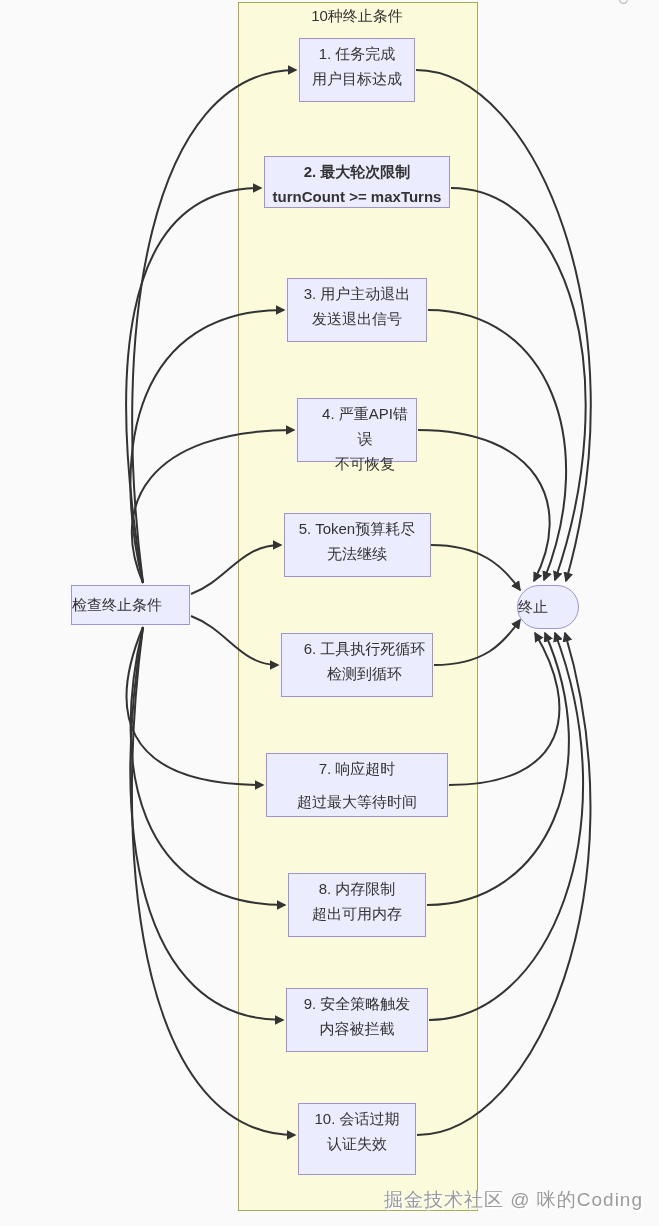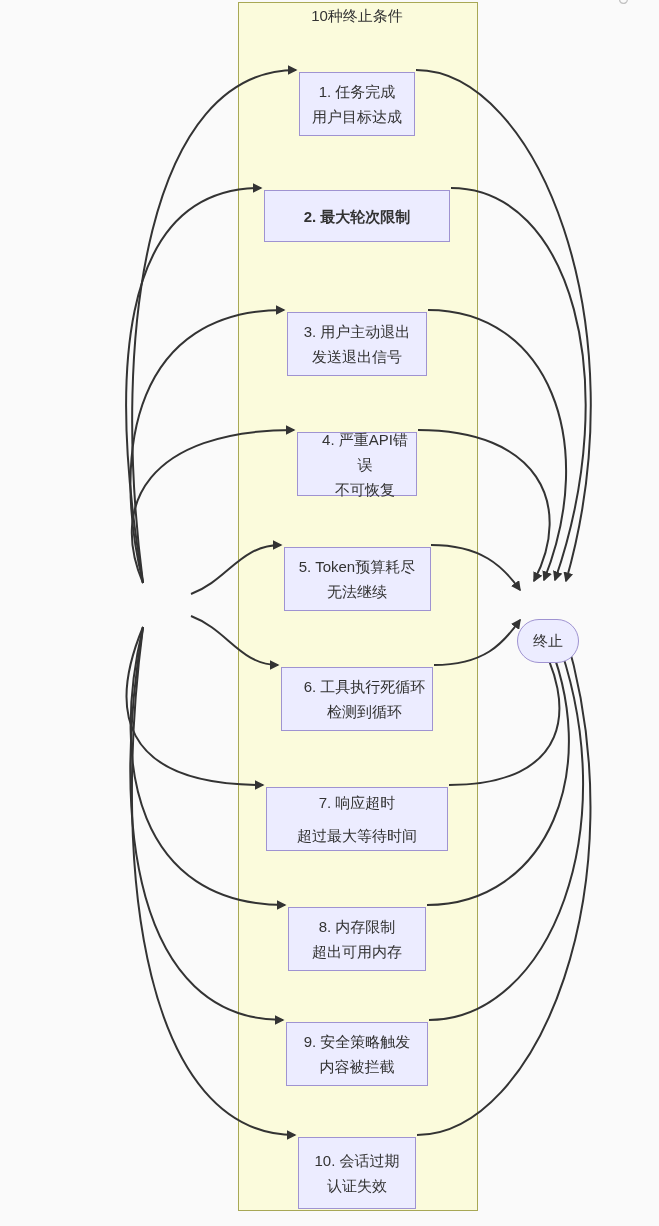--- a/index.html
+++ b/index.html
@@ -14,24 +14,24 @@
     background:var(--container-fill,#fbfbdc);
     border:1px solid var(--container-border,#a8a855);
     z-index:1;
   }
   .subgraph-title{
     position:absolute;left:238px;top:7px;width:238px;
     text-align:center;font-size:15px;z-index:3;
   }
   svg.edges{position:absolute;left:0;top:0;z-index:2;pointer-events:none;}
   .node{
-    position:absolute;display:flex;align-items:center;justify-content:center;
+    position:absolute;display:flex;align-items:center;
     background:var(--node-fill,#ececff);
     border:1px solid var(--node-border,#9f93d1);
-    font-size:15px;box-sizing:border-box;z-index:3;text-align:center;margin-top:34px;
+    font-size:15px;box-sizing:border-box;z-index:3;text-align:center;
   }
   .cond{flex-direction:column;line-height:25px;padding:2px 4px;}
   .stadium{border-radius:22px;}
   .watermark{
     position:absolute;right:16px;bottom:13px;font-size:19px;
     color:var(--wm,#9b9b9b);letter-spacing:1px;
     text-shadow:1px 1px 0 #ffffff,2px 2px 1px rgba(255,255,255,.9);
     z-index:4;
   }
   .corner-artifact{
@@ -70,32 +70,36 @@
         <path d="M449,785 C569,785 580,708 535,633" fill="none" stroke="#333333" stroke-width="2" marker-end="url(#arrow)"></path>
         <path d="M143,627 C110,766 138,905 285,905" fill="none" stroke="#333333" stroke-width="2" marker-end="url(#arrow)"></path>
         <path d="M427,905 C547,905 605,769 545,633" fill="none" stroke="#333333" stroke-width="2" marker-end="url(#arrow)"></path>
         <path d="M143,627 C110,823 136,1020 283,1020" fill="none" stroke="#333333" stroke-width="2" marker-end="url(#arrow)"></path>
         <path d="M429,1020 C549,1020 628,827 555,633" fill="none" stroke="#333333" stroke-width="2" marker-end="url(#arrow)"></path>
         <path d="M143,627 C110,881 148,1135 295,1135" fill="none" stroke="#333333" stroke-width="2" marker-end="url(#arrow)"></path>
         <path d="M417,1135 C537,1135 640,884 565,633" fill="none" stroke="#333333" stroke-width="2" marker-end="url(#arrow)"></path>
       </g>
   </svg>
 
+  <div class="node" id="source-node" style="left:71px;top:585px;width:119px;height:40px;">
+    <span>检查终止条件</span>
+  </div>
 
   <div class="node stadium" id="end-node" style="left:517px;top:585px;width:62px;height:44px;">
     <span>终止</span>
   </div>
 
   <div id="cond-nodes">
       <div class="node cond" style="left: 299px; top: 38px; width: 116px; height: 64px;">
         <span>1. 任务完成</span>
         <span>用户目标达成</span>
       </div>
       <div class="node cond" style="left: 264px; top: 156px; width: 186px; height: 52px; font-weight: bold;">
         <span>2. 最大轮次限制</span>
+        <span>turnCount &gt;= maxTurns</span>
       </div>
       <div class="node cond" style="left: 287px; top: 278px; width: 140px; height: 64px;">
         <span>3. 用户主动退出</span>
         <span>发送退出信号</span>
       </div>
       <div class="node cond" style="left: 297px; top: 398px; width: 120px; height: 64px; padding-left: 20px;">
         <span>4. 严重API错误</span>
         <span>不可恢复</span>
       </div>
       <div class="node cond" style="left: 283.5px; top: 513px; width: 147px; height: 64px;">
@@ -117,14 +121,15 @@
       <div class="node cond" style="left: 286px; top: 988px; width: 142px; height: 64px;">
         <span>9. 安全策略触发</span>
         <span>内容被拦截</span>
       </div>
       <div class="node cond" style="left: 298px; top: 1103px; width: 118px; height: 72px;">
         <span>10. 会话过期</span>
         <span>认证失效</span>
       </div>
     </div>
 
+  <div class="watermark">掘金技术社区 @ 咪的Coding</div>
   <div class="corner-artifact">↻</div>
 </div>
 
 </body></html>

